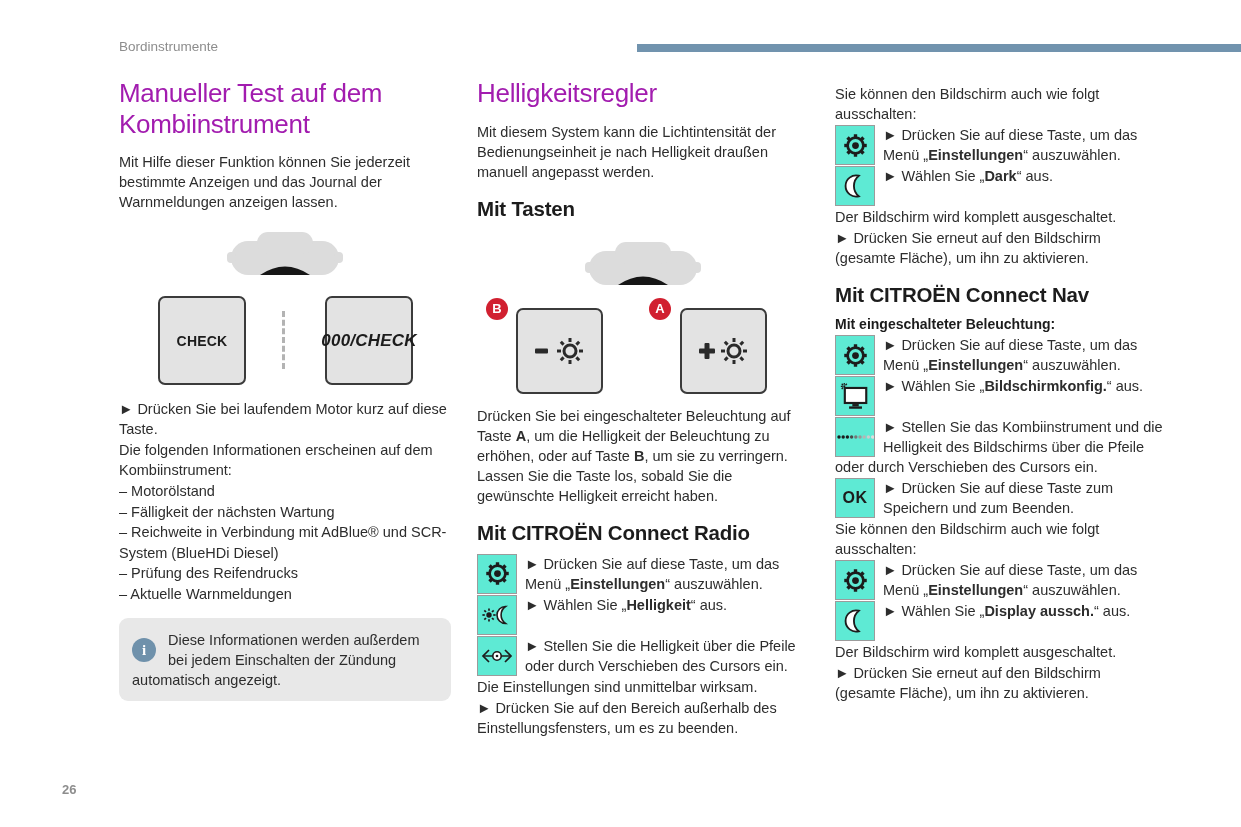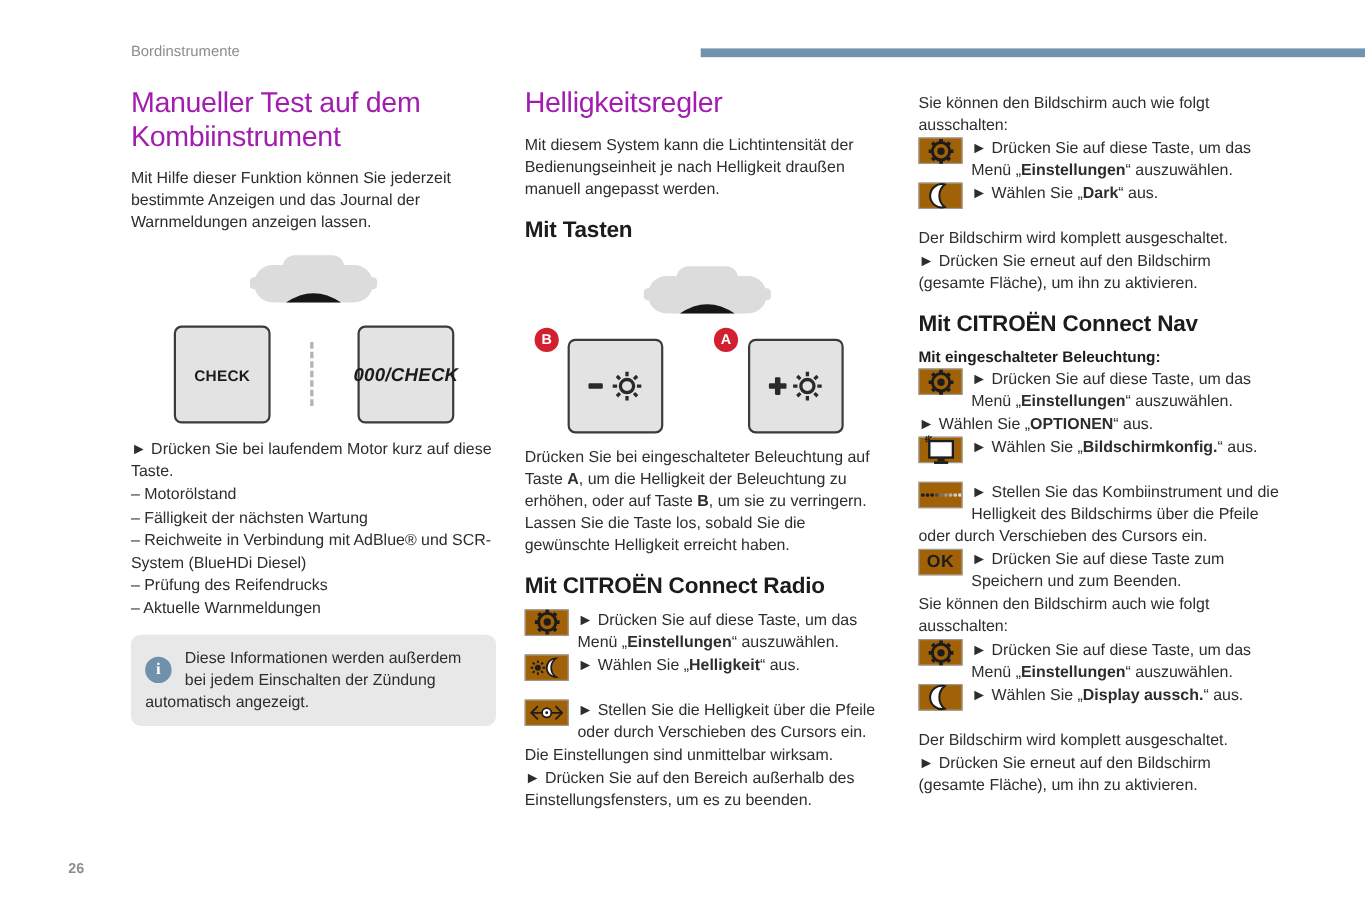--- a/index.html
+++ b/index.html
@@ -19,21 +19,21 @@
 
   h1 { font-size:26px; font-weight:400; color:#a21caf; margin:0 0 13px 0; line-height:1.18; letter-spacing:-0.3px; }
   h2 { font-size:20.5px; font-weight:700; color:#1c1c1c; margin:15px 0 9px 0; letter-spacing:-0.2px; clear:left; }
   .subheading { font-size:14px; font-weight:700; color:#1c1c1c; margin:0 0 3px 0; clear:left; }
   .para { font-size:14.5px; line-height:20px; margin:0 0 1px 0; clear:left; }
   .list-item { font-size:14.5px; line-height:20.5px; clear:left; }
   .bold { font-weight:700; }
 
   .step { font-size:14.5px; line-height:20px; clear:left; min-height:40px; margin:0 0 1px 0; }
   .icon-box {
-    float:left; width:40px; height:24px; border:1px solid #9b9b9b; background:#a16207;
+    float:left; width:40px; height:40px; border:1px solid #9b9b9b; background:#5eead4;
     display:flex; align-items:center; justify-content:center; margin:0 8px 0 0;
   }
   .ok-text { font-weight:700; font-size:16px; color:#1c1c1c; letter-spacing:0.5px; }
 
   .fig { position:relative; clear:left; }
   #fig1 { height:156px; margin:17px 0 14px 0; }
   #fig2 { height:155px; margin:18px 0 12px 0; }
   .car { display:block; margin:0 auto; }
   .btn {
     position:absolute; background:#e3e3e3; border:2px solid #3b3b3b; border-radius:7px;
@@ -101,20 +101,21 @@
     <div class="btn" style="left:39px; top:67px; width:88px; height:89px;">
       <span class="btn-label">CHECK</span>
     </div>
     <div class="dashed-sep" style="left:163px; top:82px; height:58px;"></div>
     <div class="btn" style="left:206px; top:67px; width:88px; height:89px;">
       <span class="btn-label" style="font-size:17px;font-style:italic;">000/CHECK</span>
     </div>
   </div>
 
   <div class="para">►  Drücken Sie bei laufendem Motor kurz auf diese Taste.</div>
+  <div class="para">Die folgenden Informationen erscheinen auf dem Kombiinstrument:</div>
   <div>
     <div class="list-item">–  Motorölstand</div>
     <div class="list-item">–  Fälligkeit der nächsten Wartung</div>
     <div class="list-item">–  Reichweite in Verbindung mit AdBlue® und SCR-System (BlueHDi Diesel)</div>
     <div class="list-item">–  Prüfung des Reifendrucks</div>
     <div class="list-item">–  Aktuelle Warnmeldungen</div>
   </div>
 
   <div class="note-box">
     <span class="note-icon-wrap">
@@ -248,21 +249,20 @@
 
   <div class="step">
     <span class="icon-box">
       <svg width="27" height="27" viewBox="0 0 24 24">
           <use href="#svg-gear"></use>
         </svg>
     </span>
     <span><span>►  Drücken Sie auf diese Taste, um das Menü „</span><span class="bold">Einstellungen</span><span>“ auszuwählen.</span></span>
   </div>
 
-  <div class="para"><span>►  Wählen Sie „</span><span class="bold">OPTIONEN</span><span>“ aus.</span></div>
 
   <div class="step">
     <span class="icon-box">
       <svg width="30" height="28" viewBox="0 0 28 26">
         <g stroke="#1c1c1c" stroke-width="1.2">
           <line x1="4" y1="0.8" x2="4" y2="2.6"></line>
             <line x1="0.8" y1="4" x2="2.6" y2="4"></line>
           <line x1="1.6" y1="1.6" x2="2.9" y2="2.9"></line>
             <line x1="6.4" y1="1.6" x2="5.1" y2="2.9"></line>
           <line x1="1.6" y1="6.4" x2="2.9" y2="5.1"></line>

